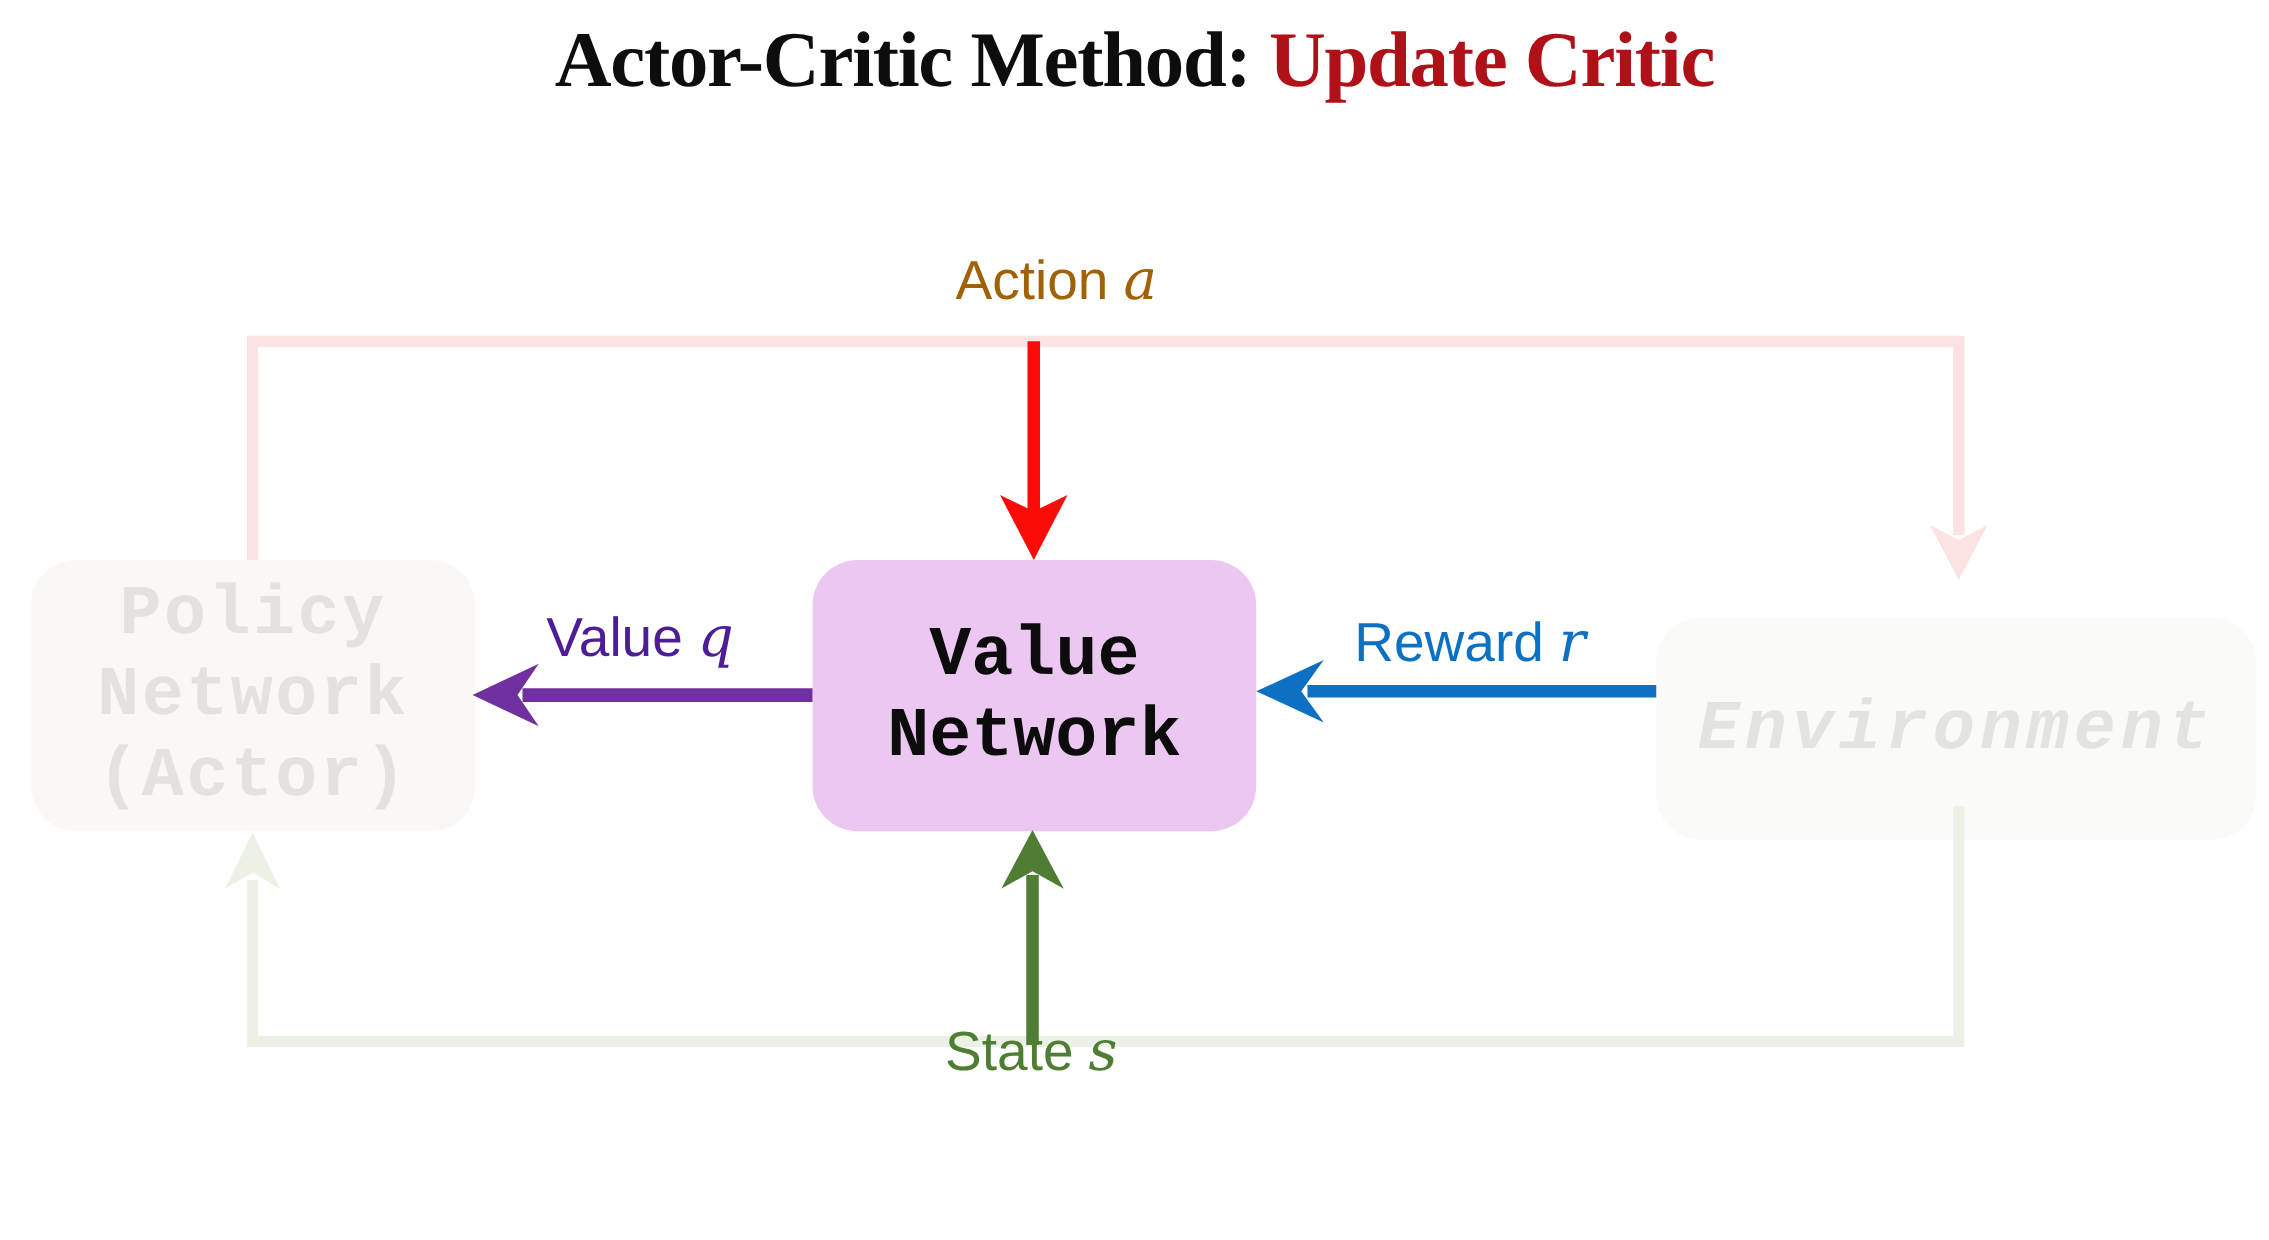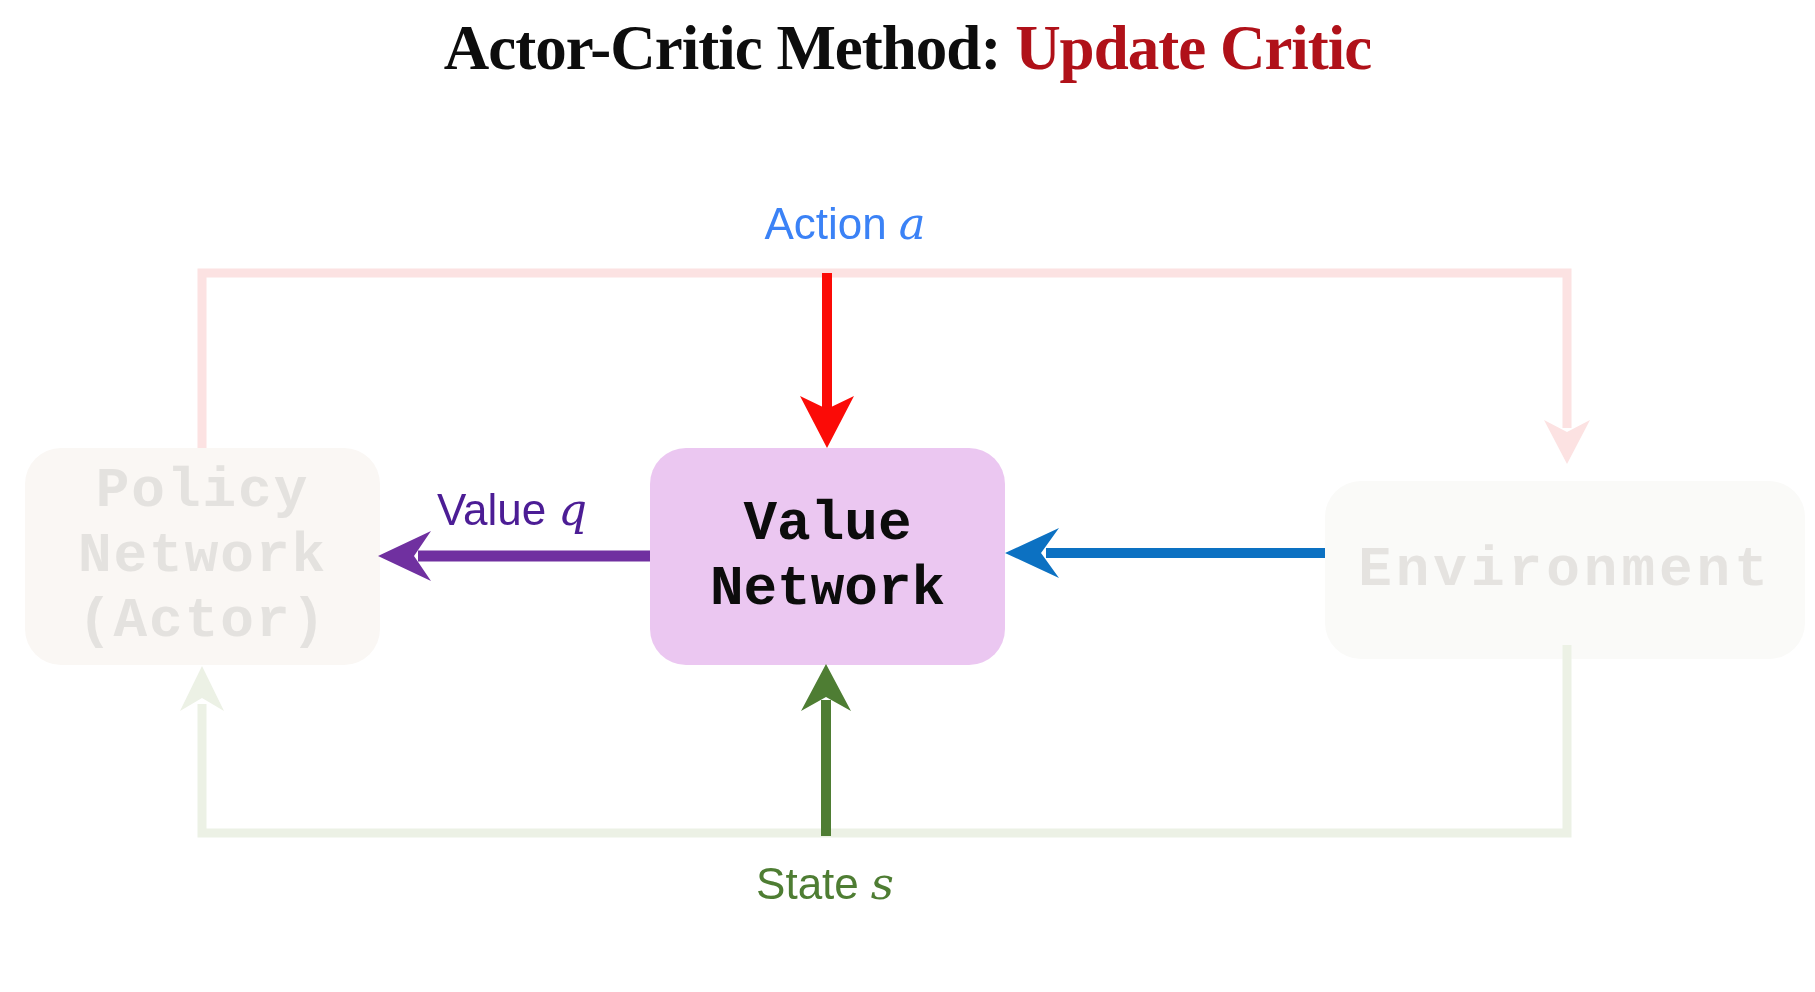--- a/index.html
+++ b/index.html
@@ -20,33 +20,33 @@
   
   .node{
     position:absolute;z-index:1;border-radius:36px;
     display:flex;flex-direction:column;align-items:center;justify-content:center;
     font-family:"Liberation Mono",monospace;font-weight:700;font-size:56px;
     text-align:center;
   }
   .node .ln{line-height:65px;white-space:nowrap;}
   .node-policy{left:25px;top:448px;width:355px;height:217px;background:#faf7f4;color:#e4e2df;letter-spacing:2px;}
   .node-value{left:650px;top:448px;width:355px;height:217px;background:#ebc7f1;color:#0c0c0c;}
-  .node-env{left:1325px;top:481px;width:480px;height:178px;background:#fafaf8;color:#e5e3e0;letter-spacing:4px;}
+  .node-env{left:1325px;top:494px;width:480px;height:178px;background:#fafaf8;color:#e5e3e0;letter-spacing:4px;font-style:italic;}
   
   .edge-label{
     position:absolute;z-index:3;transform:translateX(-50%);
     font-size:44px;line-height:48px;white-space:nowrap;
   }
   .edge-label .var{
     font-family:"DejaVu Serif",serif;font-style:italic;font-size:45px;margin-left:12px;
   }
-  .label-action{left:845px;top:200px;color:#3b82f6;}
+  .label-action{left:845px;top:200px;color:#a16207;}
   .label-value{left:512px;top:486px;color:#4c1d95;}
   .label-reward{left:1176px;top:490px;color:#0c71c2;}
-  .label-state{left:825px;top:860px;color:#4e7d33;}
+  .label-state{left:825px;top:817px;color:#4e7d33;}
 </style>
 </head>
 <body>
 
 <div class="canvas">
 
   <div class="title">
     <span>Actor-Critic Method: </span><span class="accent">Update Critic</span>
   </div>
 
@@ -87,18 +87,21 @@
   </div>
 
   <div class="edge-label label-action">
     <span>Action</span><span class="var">a</span>
   </div>
 
   <div class="edge-label label-value">
     <span>Value</span><span class="var">q</span>
   </div>
 
+  <div class="edge-label label-reward">
+    <span>Reward</span><span class="var">r</span>
+  </div>
 
   <div class="edge-label label-state">
     <span>State</span><span class="var">s</span>
   </div>
 
 </div>
 
 </body></html>

